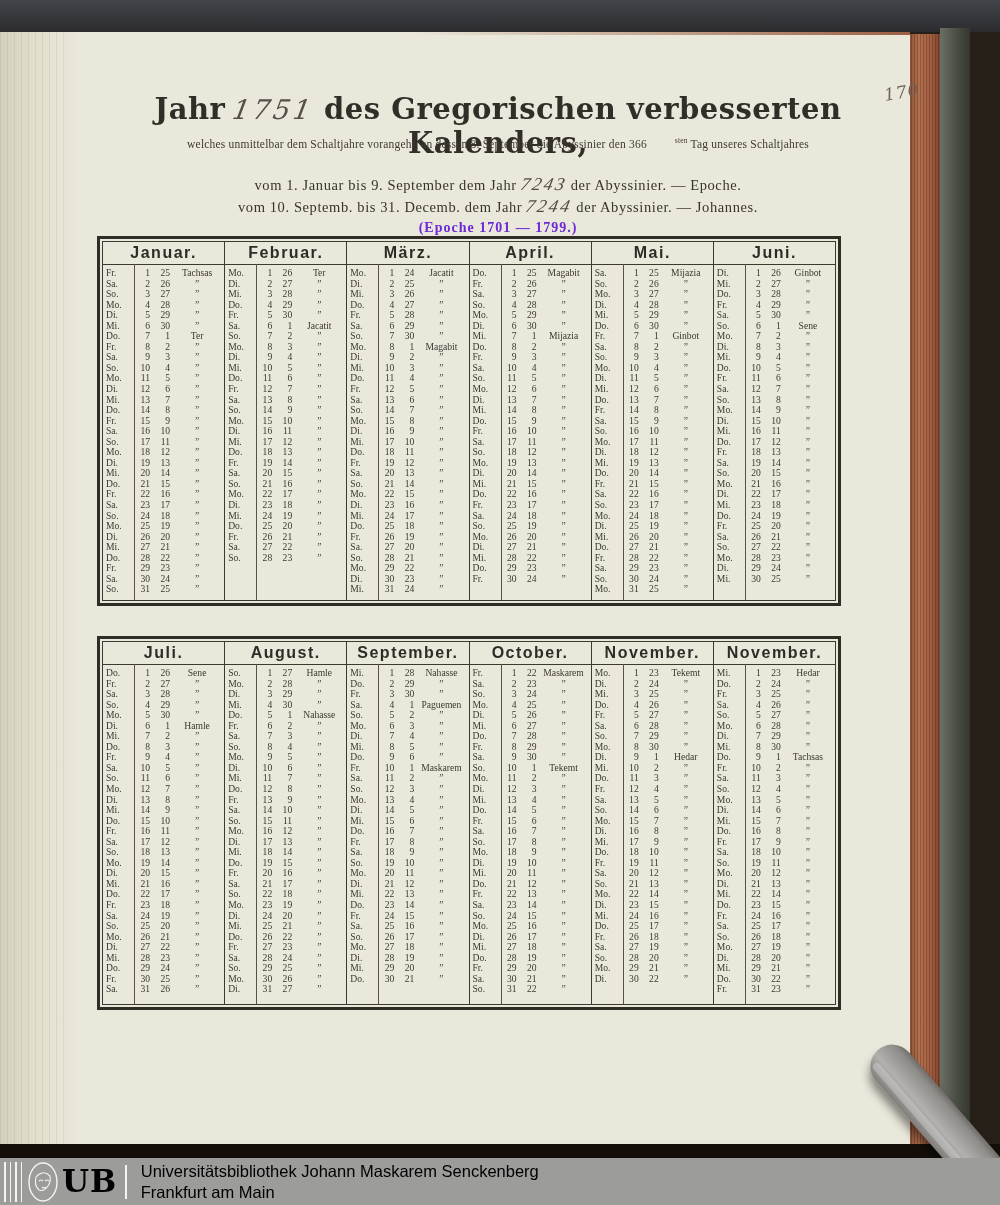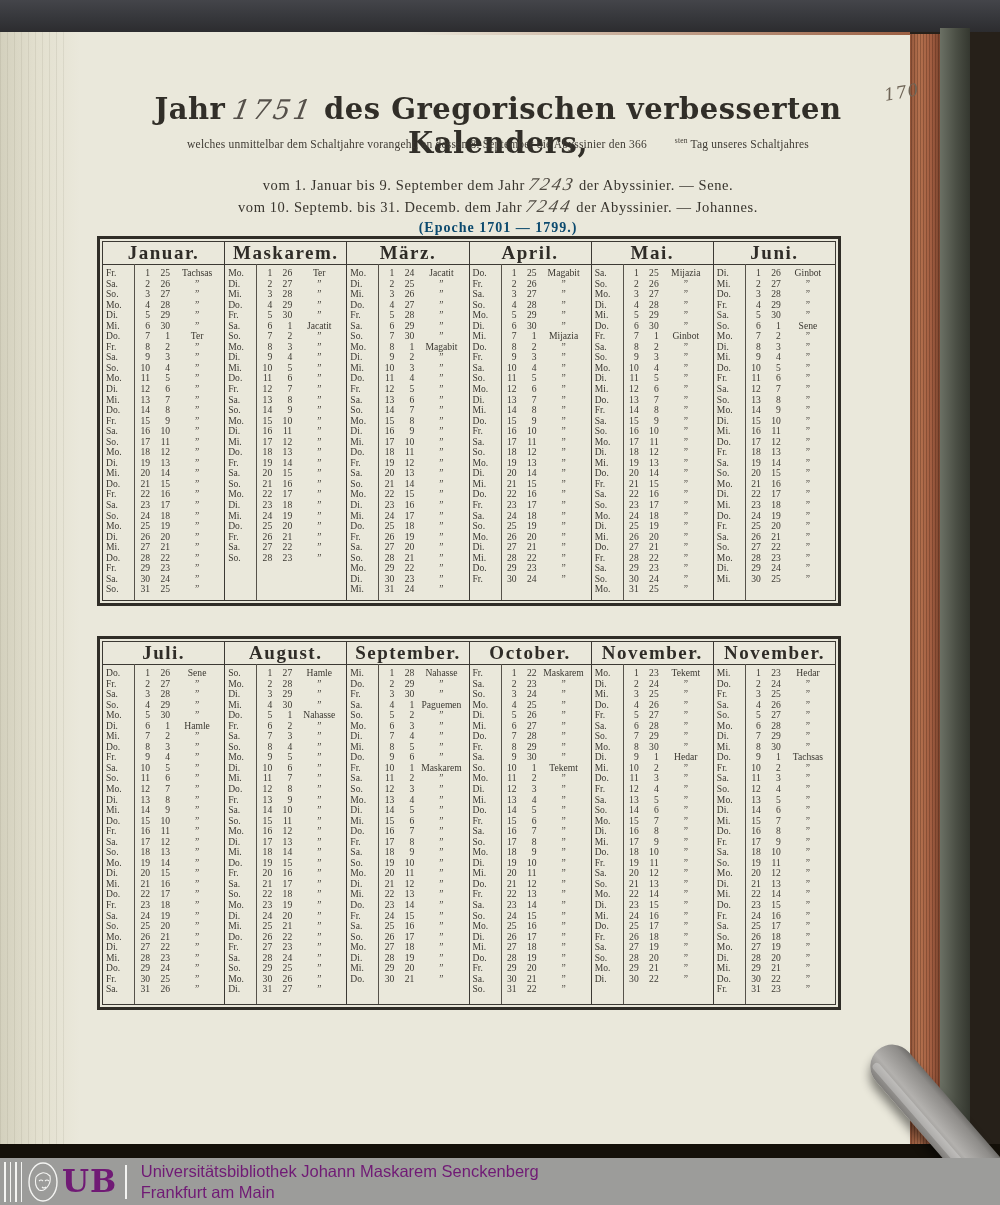--- a/index.html
+++ b/index.html
@@ -38,32 +38,32 @@
   .hand-year-large{display:inline-block;font-weight:normal;font-style:italic;
     font-size:27px;letter-spacing:3px;color:#55504a;transform:skewX(-10deg);
     margin:0 10px 0 8px;}
   .subtitle{font-size:11.5px;color:#3e3a33;letter-spacing:.2px;}
   .sub1{top:104px;} .sub2{top:120px;}
   .subtitle sup{font-size:7.5px;margin-left:28px;}
   .vom{font-size:14.5px;letter-spacing:.6px;color:#38342d;}
   .vom1{top:142px;} .vom2{top:164px;}
   .hand-year-small{display:inline-block;font-style:italic;font-size:18px;
     letter-spacing:2.5px;color:#4f4a42;transform:skewX(-12deg);margin:0 4px;}
-  .epoche{top:188px;font-weight:bold;font-size:14px;letter-spacing:1px;color:#0c4a6e;}
+  .epoche{top:188px;font-weight:bold;font-size:14px;letter-spacing:1px;color:#6d28d9;}
 
   
   .cal-table{position:absolute;left:102px;width:732px;display:flex;
     background:#eae8db;border:1px solid #3c3933;outline:3px solid #302d27;outline-offset:2px;}
   #table1{top:209px;height:358px;}
   #table2{top:609px;height:362px;}
   .month-col{flex:1 1 0;position:relative;display:flex;flex-direction:column;min-width:0;}
   .month-col + .month-col{border-left:1px solid #3c3933;}
   .month-header{height:22px;line-height:22px;text-align:center;font-weight:bold;
-    font-size:19px;letter-spacing:1.5px;border-bottom:1.5px solid #3c3933;
-    font-family:Liberation Serif, serif;color:#2f2c27;}
+    font-size:16px;letter-spacing:1.5px;border-bottom:1.5px solid #3c3933;
+    font-family:Liberation Sans, sans-serif;color:#2f2c27;}
   .vline{position:absolute;left:31px;top:22px;bottom:0;width:1px;background:#56524a;}
   .month-body{flex:1;padding-top:3px;}
   .cal-row{display:flex;height:10.55px;line-height:10.6px;font-size:9.6px;
     padding-left:3px;white-space:nowrap;}
   .wd{width:27px;}
   .dnum{width:17px;text-align:right;}
   .abnum{width:20px;text-align:right;}
   .mname{flex:1;text-align:center;overflow:hidden;}
   .ditto{color:#45413a;}
 
@@ -71,21 +71,21 @@
   .tool{position:absolute;left:928px;top:1023px;width:44px;height:220px;
     transform:rotate(-41deg);border-radius:22px 22px 10px 10px;
     background:linear-gradient(90deg,#807e7b,#b3b1ae 40%,#8e8c89 85%,#6f6d6a);
     box-shadow:-6px 6px 10px rgba(0,0,0,.45);}
   .tool:after{content:"";position:absolute;left:6px;top:8px;width:8px;height:190px;
     border-radius:8px;background:rgba(255,255,255,.25);}
 
   
   .footer{position:absolute;left:0;top:1158px;width:100%;height:47px;
     background:#9c9c9a;display:flex;align-items:center;
-    font-family:"Liberation Sans",sans-serif;color:#701a75;}
+    font-family:"Liberation Sans",sans-serif;color:#000000;}
   .spine-lines{display:flex;gap:4px;margin-left:4px;height:40px;}
   .spine-lines i{display:block;width:1.5px;height:100%;background:#f4f4f2;}
   .portrait{margin-left:4px;}
   .ub-text{font-family:"DejaVu Serif",serif;font-weight:bold;font-size:31px;
     letter-spacing:1px;margin:0 8px 0 2px;line-height:47px;}
   .logo-rule{width:1.5px;height:34px;background:#f4f4f2;margin-right:14px;}
   .footer-text{font-size:16.5px;line-height:21px;}
 </style>
 </head>
 <body>
@@ -103,21 +103,21 @@
 
     <div class="head-block title">
       <span>Jahr</span><span class="hand-year-large">1751</span><span>des Gregorischen verbesserten Kalenders,</span>
     </div>
 
     <div class="head-block subtitle sub1">
       <span>welches unmittelbar dem Schaltjahre vorangeht, an dessen 8. September die Abyssinier den 366</span><sup>sten</sup><span> Tag unseres Schaltjahres</span>
     </div>
 
     <div class="head-block vom vom1">
-      <span>vom 1. Januar bis 9. September dem Jahr</span><span class="hand-year-small">7243</span><span>der Abyssinier. — Sene.</span>
+      <span>vom 1. Januar bis 9. September dem Jahr</span><span class="hand-year-small">7243</span><span>der Abyssinier. — Epoche.</span>
     </div>
     <div class="head-block vom vom2">
       <span>vom 10. Septemb. bis 31. Decemb. dem Jahr</span><span class="hand-year-small">7244</span><span>der Abyssinier. — Johannes.</span>
     </div>
 
     <div class="head-block epoche">(Epoche 1701 — 1799.)</div>
 
     <div class="cal-table" id="table1">
         <div class="month-col">
           <div class="month-header">Januar.</div>
@@ -305,21 +305,21 @@
             </div>
             <div class="cal-row">
               <span class="wd">So.</span>
               <span class="dnum">31</span>
               <span class="abnum">25</span>
               <span class="mname ditto">”</span>
             </div>
           </div>
         </div>
         <div class="month-col">
-          <div class="month-header">Maskarem.</div>
+          <div class="month-header">Februar.</div>
           <div class="vline"></div>
           <div class="month-body">
             <div class="cal-row">
               <span class="wd">Mo.</span>
               <span class="dnum">1</span>
               <span class="abnum">26</span>
               <span class="mname">Ter</span>
             </div>
             <div class="cal-row">
               <span class="wd">Di.</span>

